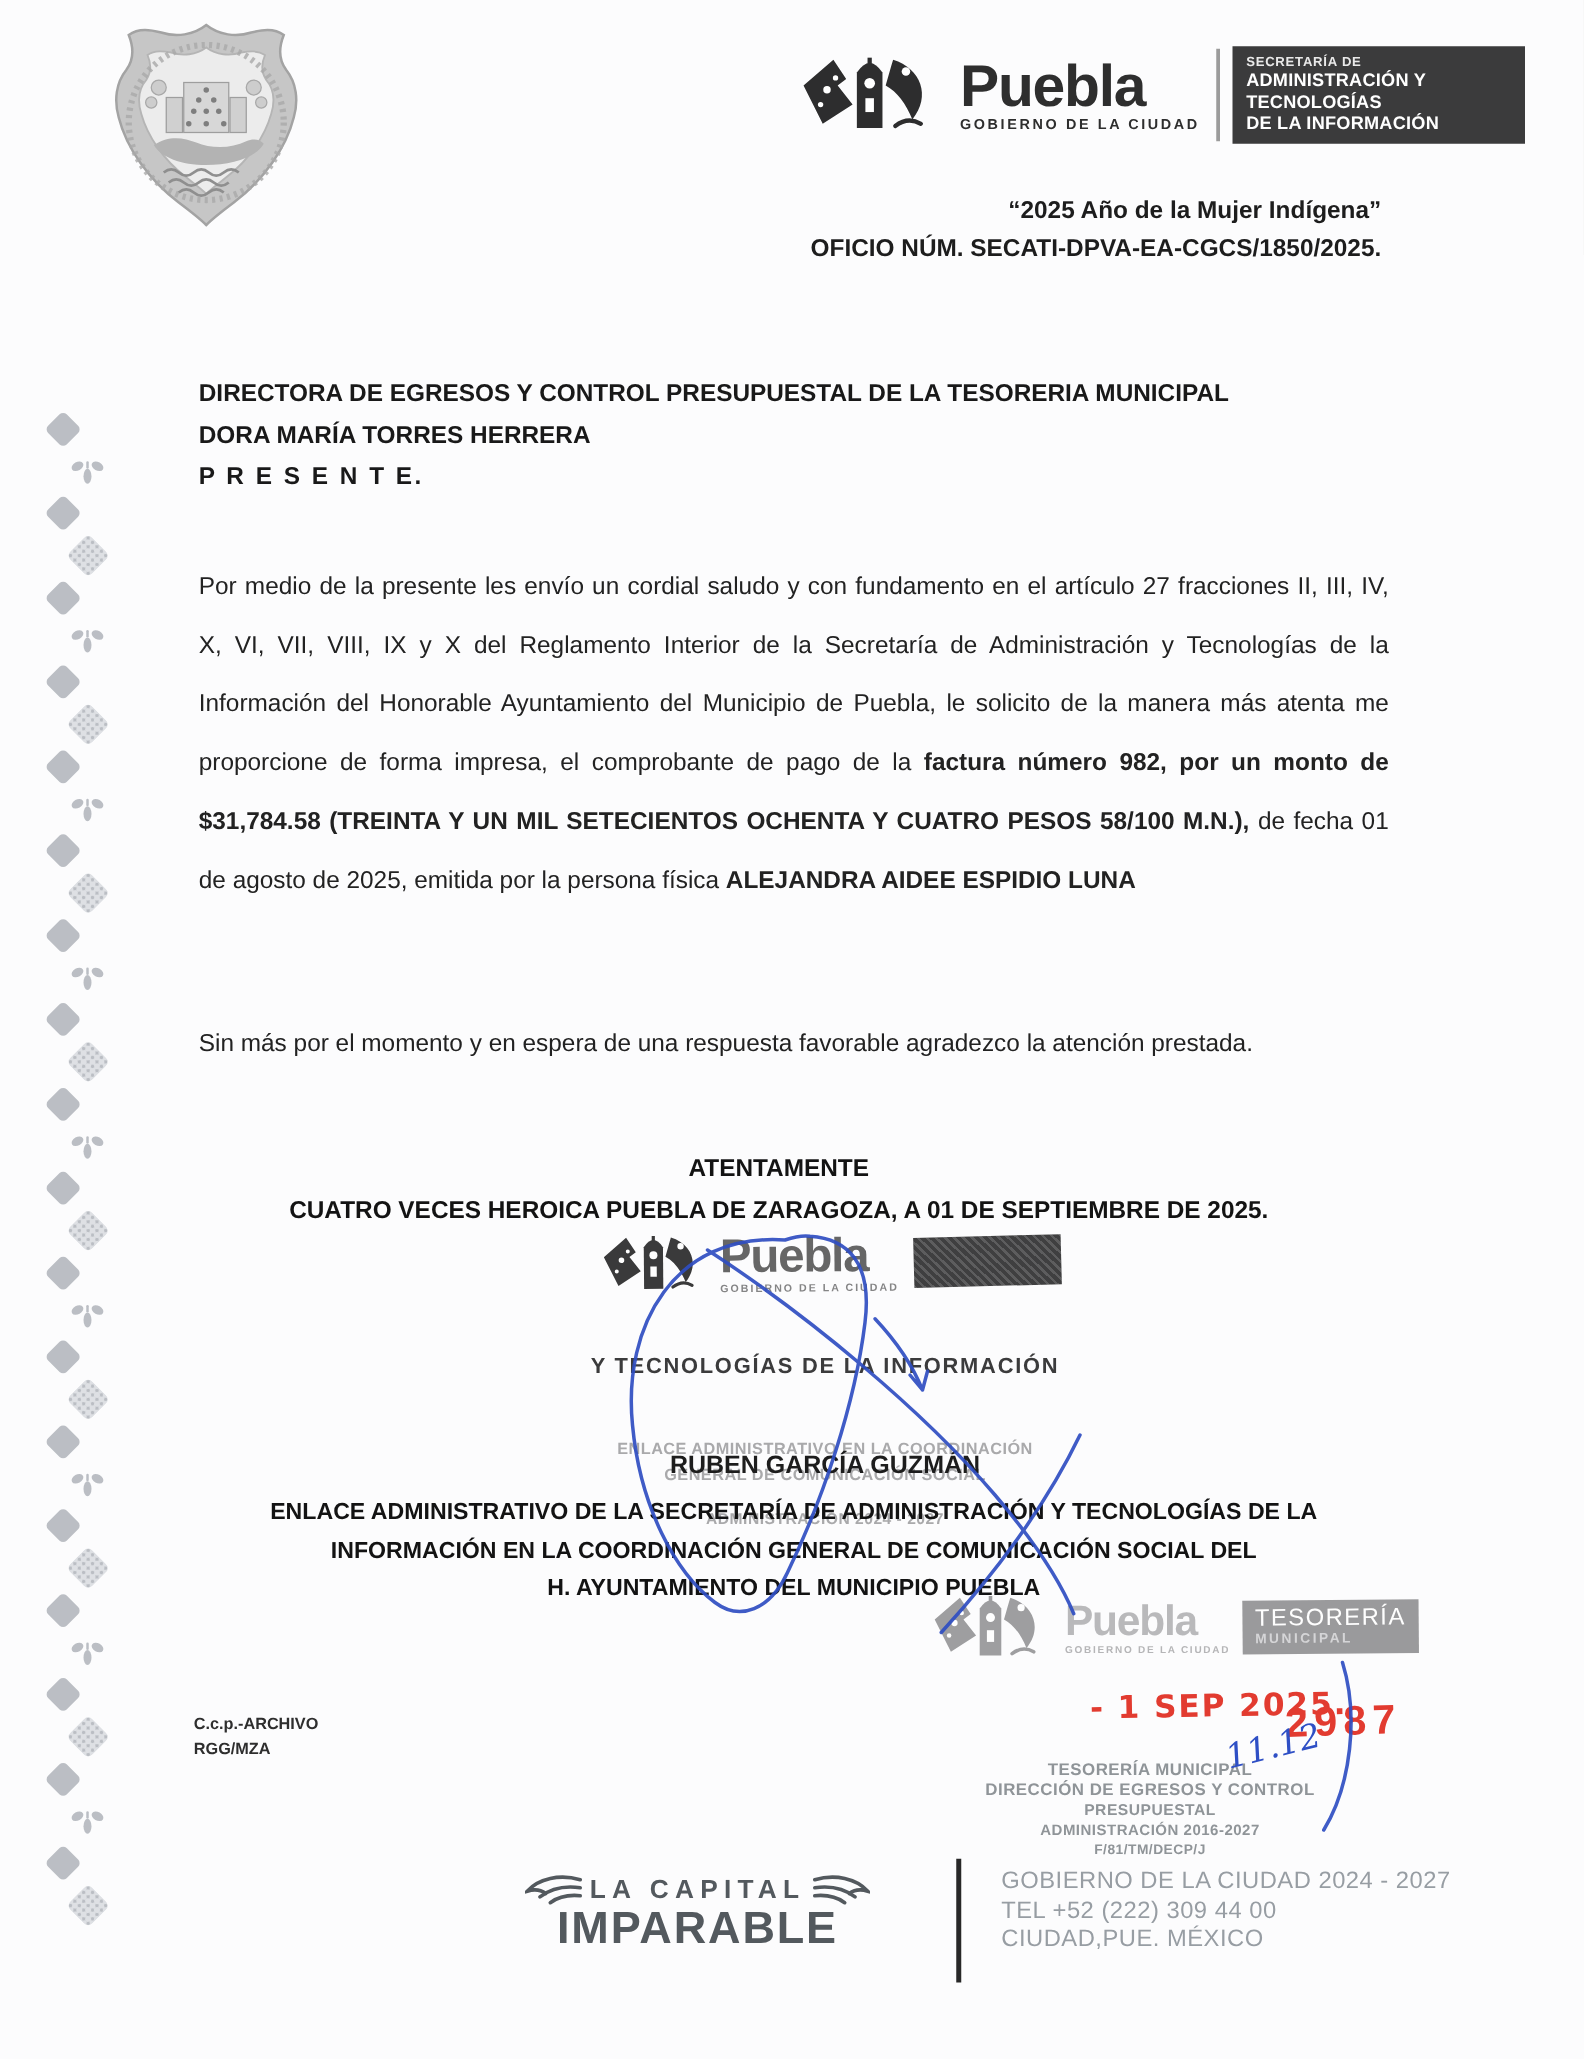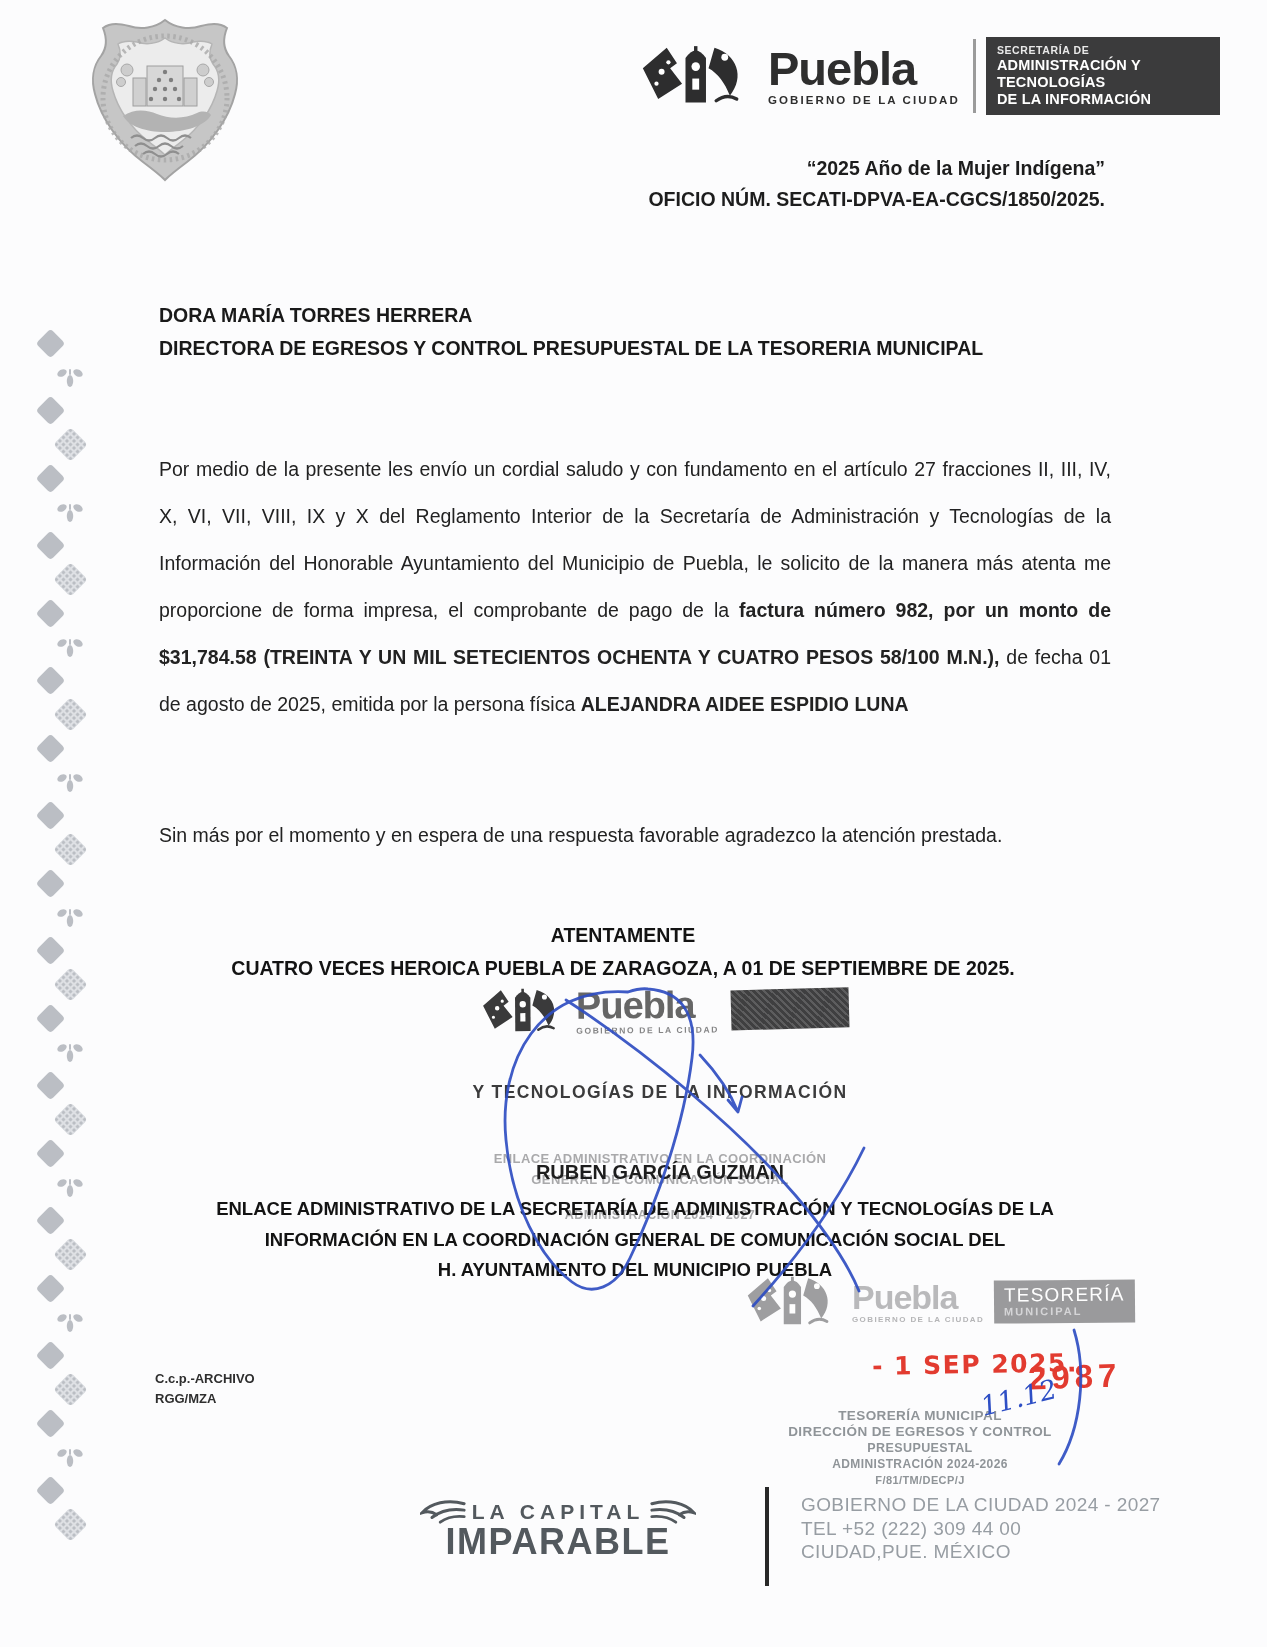--- a/index.html
+++ b/index.html
@@ -217,22 +217,23 @@
       <div class="dept-l2">DE LA INFORMACIÓN</div>
     </div>
   </div>
 
   <div class="ref-block">
     <div>“2025 Año de la Mujer Indígena”</div>
     <div>OFICIO NÚM. SECATI-DPVA-EA-CGCS/1850/2025.</div>
   </div>
 
   <div class="addressee">
+    <div>DIRECTORA DE EGRESOS Y CONTROL PRESUPUESTAL DE LA TESORERIA MUNICIPAL</div>
     <div>DORA MARÍA TORRES HERRERA</div>
-    <div>DIRECTORA DE EGRESOS Y CONTROL PRESUPUESTAL DE LA TESORERIA MUNICIPAL</div>
+    <div class="salutation">P R E S E N T E.</div>
   </div>
 
   <div class="body-par p1"><span>Por medio de la presente les envío un cordial saludo y con fundamento en el artículo 27 fracciones II, III, IV, X, VI, VII, VIII, IX y X del Reglamento Interior de la Secretaría de Administración y Tecnologías de la Información del Honorable Ayuntamiento del Municipio de Puebla, le solicito de la manera más atenta me proporcione de forma impresa, el comprobante de pago de la </span><span class="seg-bold">factura número 982, por un monto de $31,784.58 (TREINTA Y UN MIL SETECIENTOS OCHENTA Y CUATRO PESOS 58/100 M.N.),</span><span> de fecha 01 de agosto de 2025, emitida por la persona física </span><span class="seg-bold">ALEJANDRA AIDEE ESPIDIO LUNA</span></div>
   <div class="body-par p2">Sin más por el momento y en espera de una respuesta favorable agradezco la atención prestada.</div>
 
   <div class="closing">
     <div>ATENTAMENTE</div>
     <div>CUATRO VECES HEROICA PUEBLA DE ZARAGOZA, A 01 DE SEPTIEMBRE DE 2025.</div>
   </div>
 
@@ -277,21 +278,21 @@
       <div class="teso-box-l2">MUNICIPAL</div>
     </div>
   </div>
   <div class="date-stamp">- 1 SEP 2025.</div>
   <div class="hand-time">11.12</div>
   <div class="folio">2987</div>
   <div class="teso-lines">
     <div class="tl-0">TESORERÍA MUNICIPAL</div>
     <div class="tl-1">DIRECCIÓN DE EGRESOS Y CONTROL</div>
     <div class="tl-2">PRESUPUESTAL</div>
-    <div class="tl-3">ADMINISTRACIÓN 2024-2026</div>
+    <div class="tl-3">ADMINISTRACIÓN 2016-2027</div>
     <div class="tl-4">F/81/TM/DECP/J</div>
   </div>
 
   <div class="ccp">
     <div>C.c.p.-ARCHIVO</div>
     <div>RGG/MZA</div>
   </div>
 
   <div class="capital">
     <div class="capital-row1">

